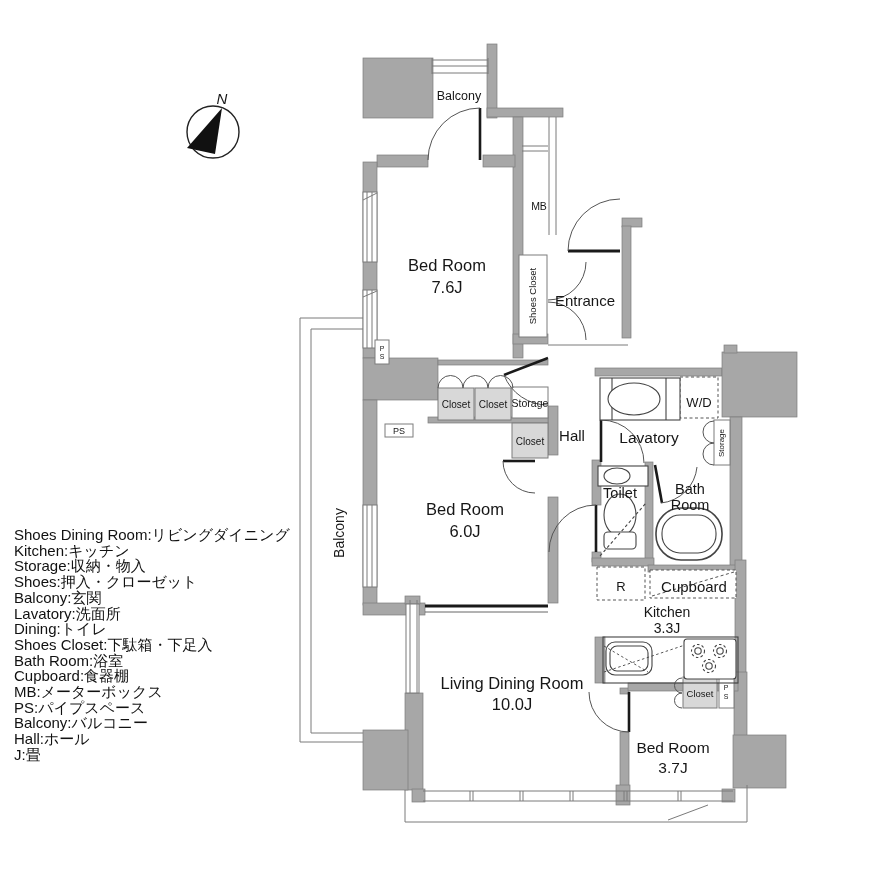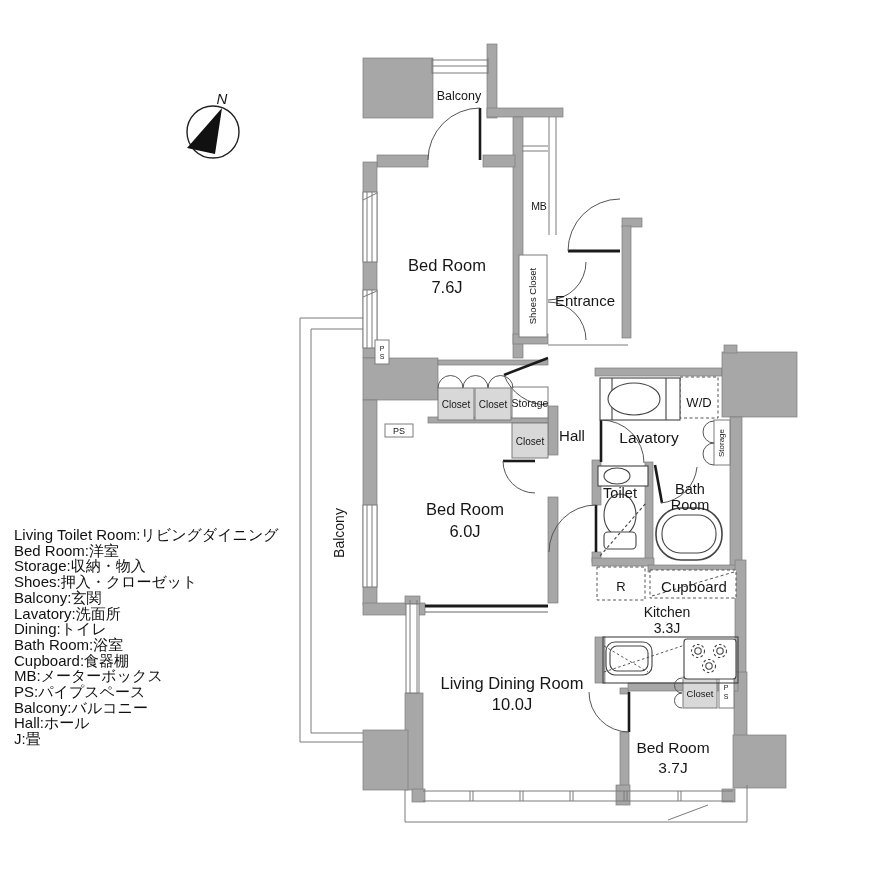--- a/index.html
+++ b/index.html
@@ -209,27 +209,28 @@
     <text x="382" y="351" font-size="7">P</text>
     <text x="382" y="359" font-size="7">S</text>
     <text x="399" y="434" font-size="9">PS</text>
     <text x="726" y="690" font-size="7">P</text>
     <text x="726" y="699" font-size="7">S</text>
     <text x="344" y="533" font-size="14" transform="rotate(-90 344 533)">Balcony</text>
   </g>
 </svg>
 
 <div class="legend">
-  <div>Living Toilet Room:リビングダイニング</div>
-  <div>Bed Room:洋室</div>
+  <div>Shoes Dining Room:リビングダイニング</div>
+  <div>Kitchen:キッチン</div>
   <div>Storage:収納・物入</div>
   <div>Shoes:押入・クローゼット</div>
   <div>Balcony:玄関</div>
   <div>Lavatory:洗面所</div>
   <div>Dining:トイレ</div>
+  <div>Shoes Closet:下駄箱・下足入</div>
   <div>Bath Room:浴室</div>
   <div>Cupboard:食器棚</div>
   <div>MB:メーターボックス</div>
   <div>PS:パイプスペース</div>
   <div>Balcony:バルコニー</div>
   <div>Hall:ホール</div>
   <div>J:畳</div>
 </div>
 
 </body></html>

